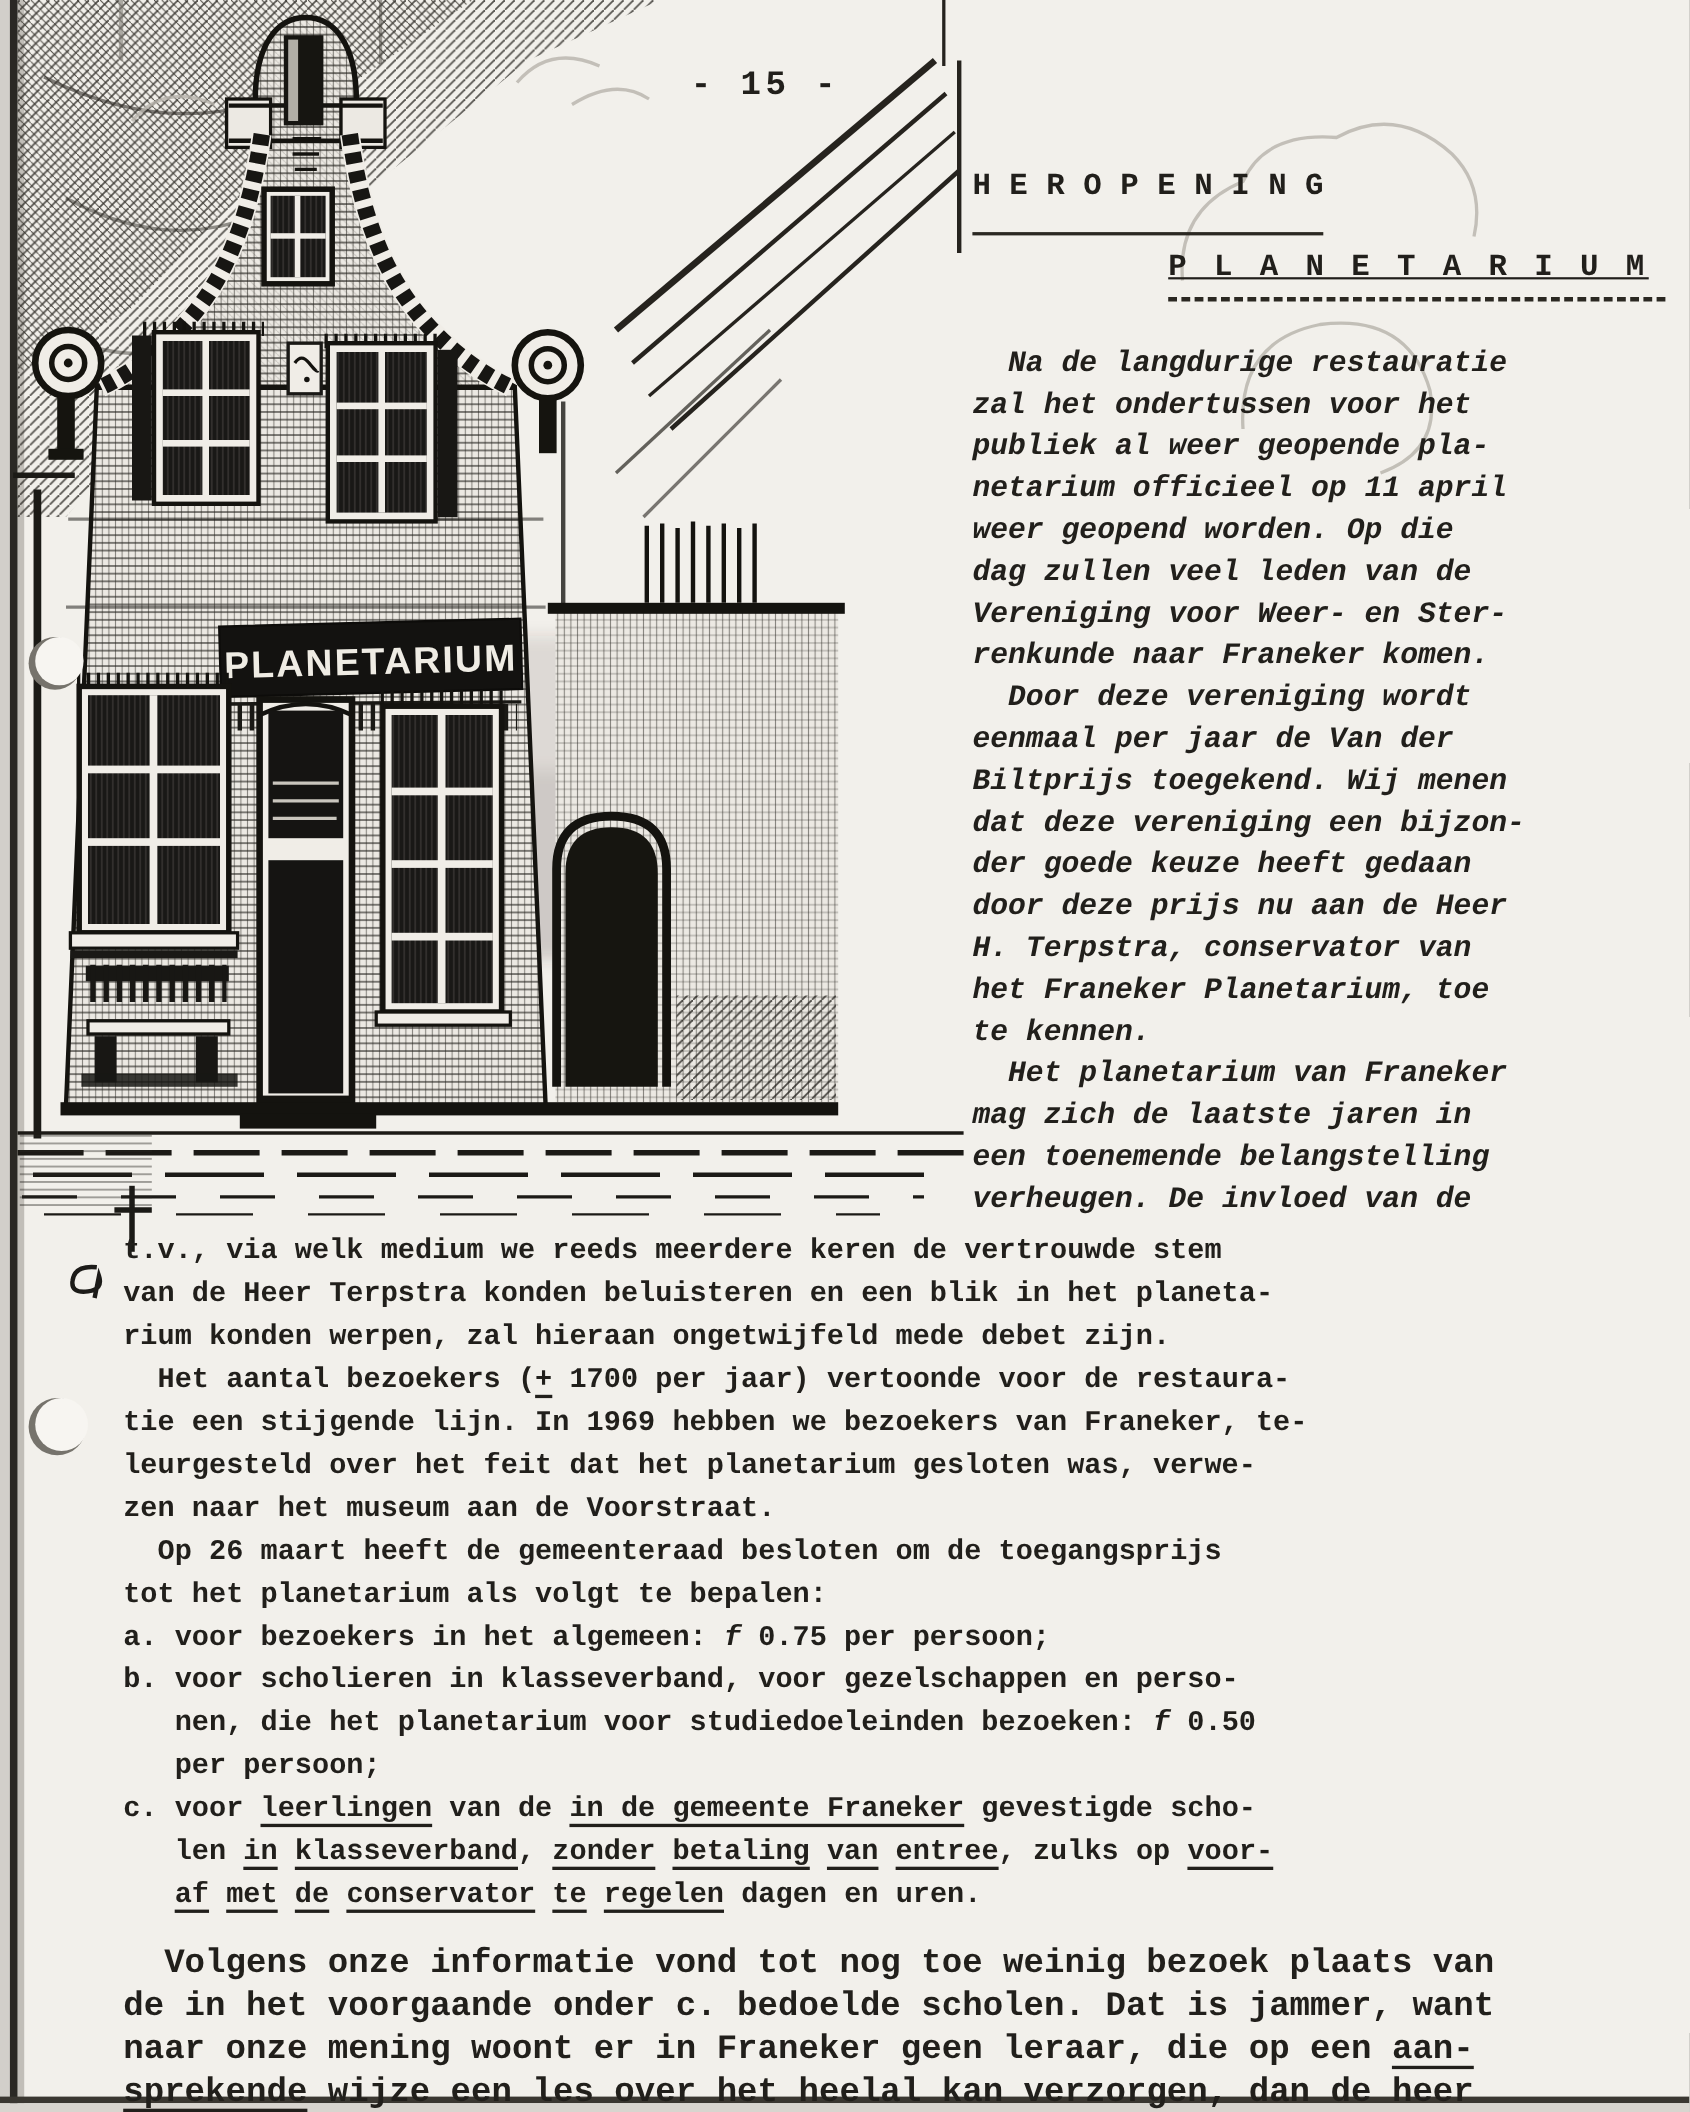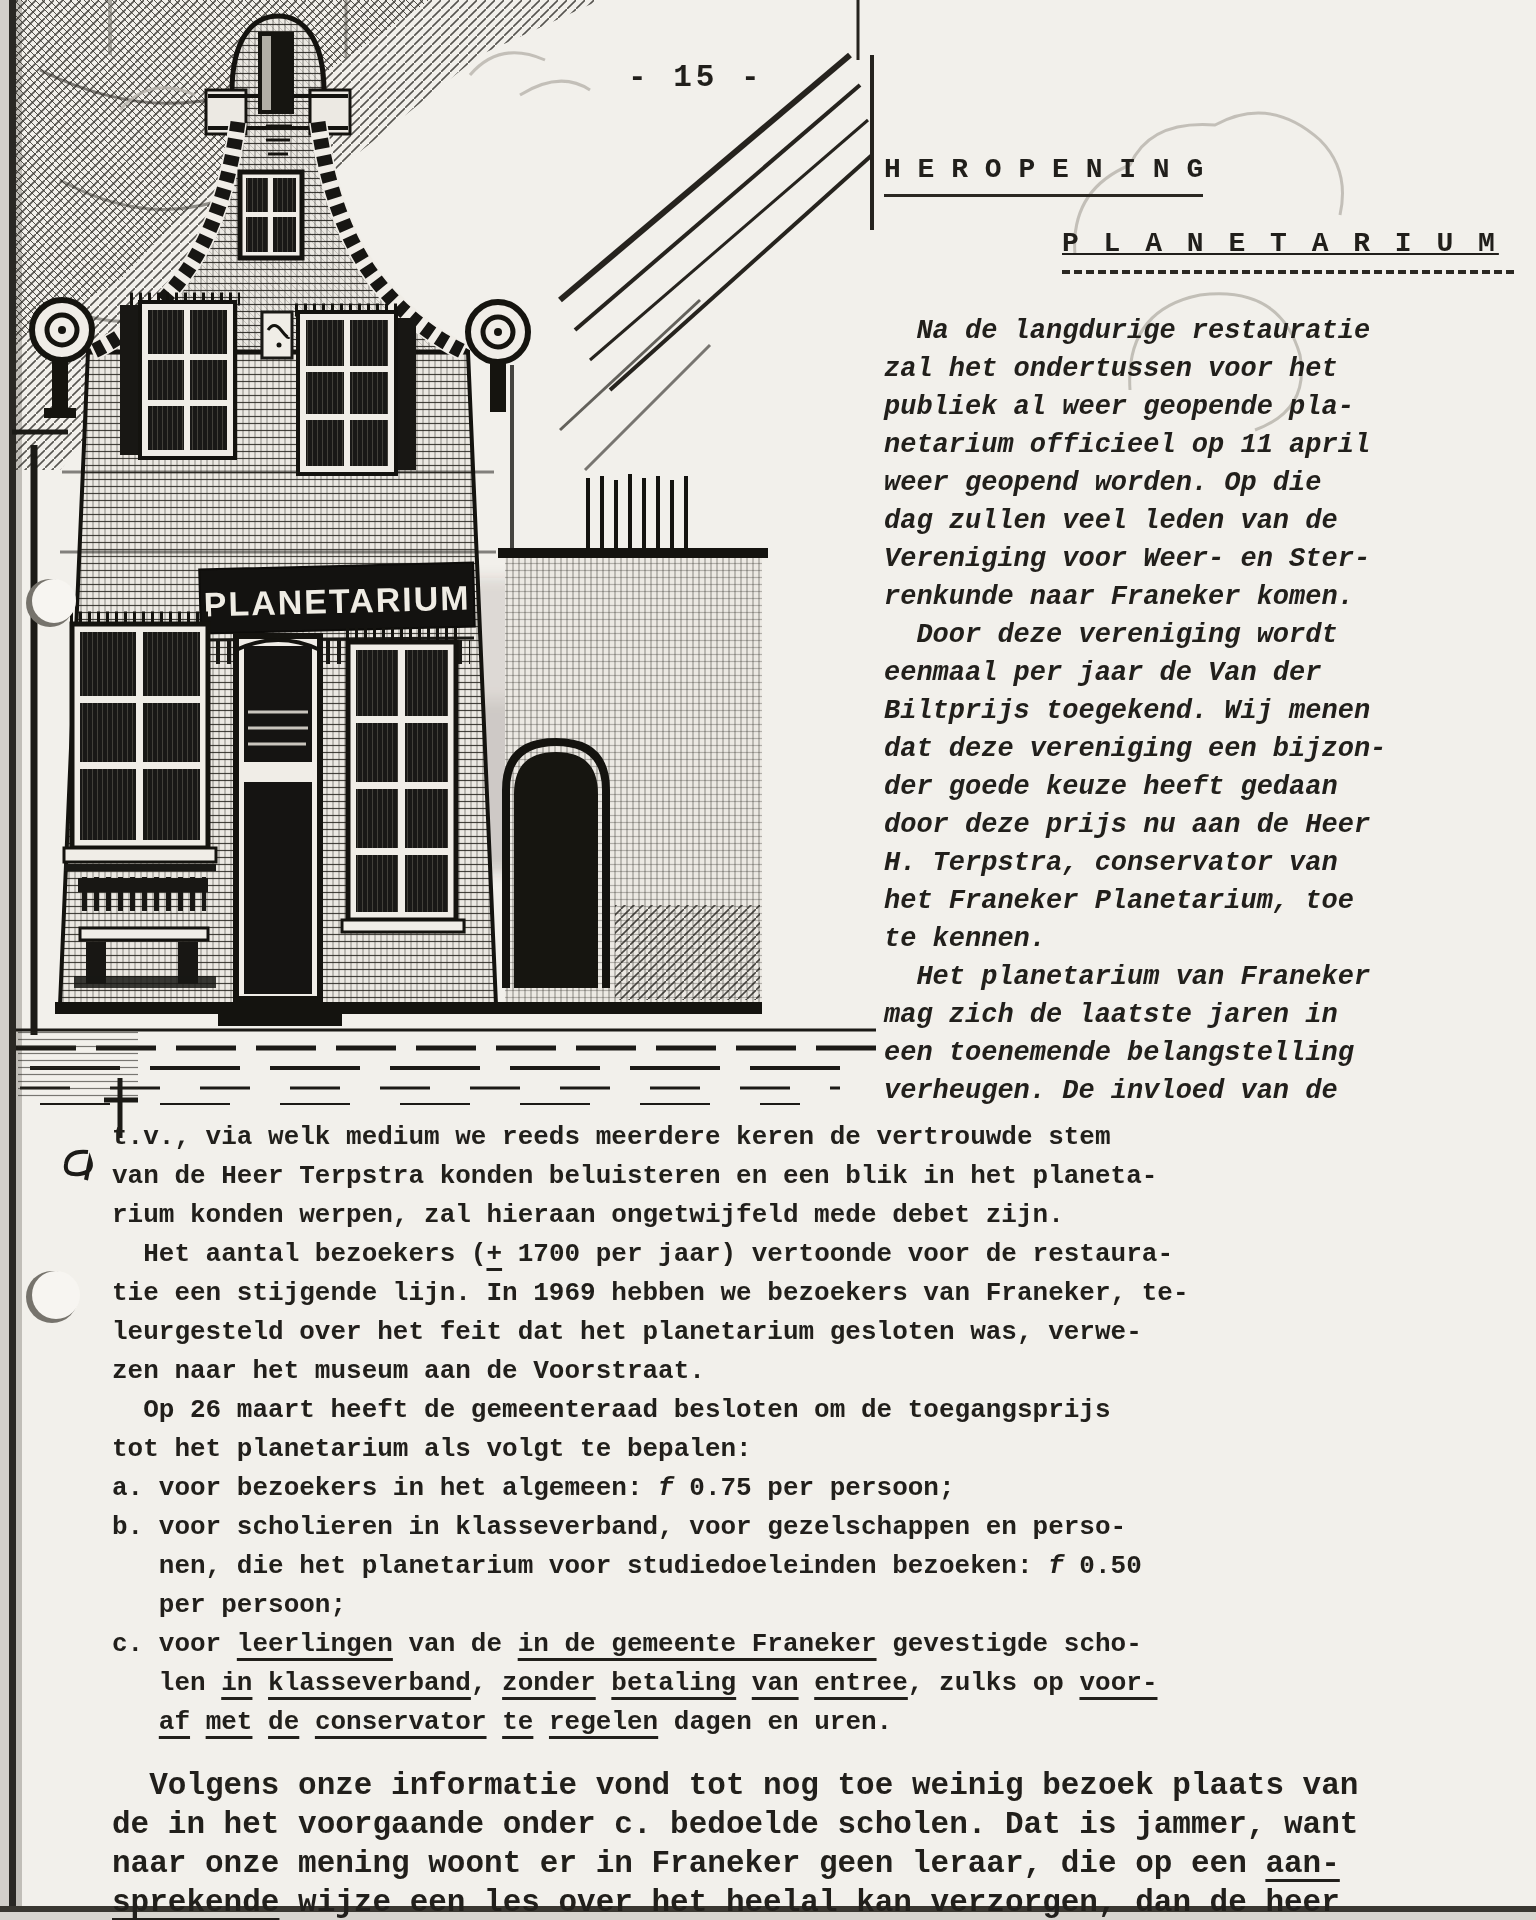--- a/index.html
+++ b/index.html
@@ -1,21 +1,21 @@
 <!DOCTYPE html>
 <html><head>
 <meta charset="utf-8">
 <style>
   html,body{margin:0;padding:0;background:#b8b5b0;}
   .page{position:relative;width:1536px;height:1920px;background:#f2f0eb;overflow:hidden;
         font-family:"Liberation Mono","DejaVu Sans Mono",monospace;}
   svg.sketch{position:absolute;left:0;top:0;z-index:1;pointer-events:none;}
   .txt{position:absolute;z-index:5;color:#211f1b;font-weight:700;white-space:pre;}
   #pageno{left:628px;top:60px;font-size:31px;letter-spacing:4px;}
-  #h1{left:884px;top:154px;font-size:28px;border-bottom:3px solid #2b2822;padding-bottom:9px;}
+  #h1{left:884px;top:154px;font-size:28px;border-bottom:3px solid #2b2822;padding-bottom:26px;}
   #h2{left:1062px;top:228px;font-size:28px;letter-spacing:4px;width:452px;
       border-bottom:4px dashed #2b2822;padding-bottom:11px;text-decoration:underline;}
   #col{left:884px;top:312px;font-size:27px;line-height:38px;font-style:italic;}
   #bodyblock{left:112px;top:1118px;font-size:26px;line-height:39px;}
   #footerblock{left:112px;top:1766px;font-size:31px;line-height:39px;}
   .tline{white-space:pre;}
   .u{text-decoration:underline;text-decoration-thickness:3px;text-underline-offset:7px;
      text-decoration-skip-ink:none;}
   .i{font-style:italic;}
 </style>

